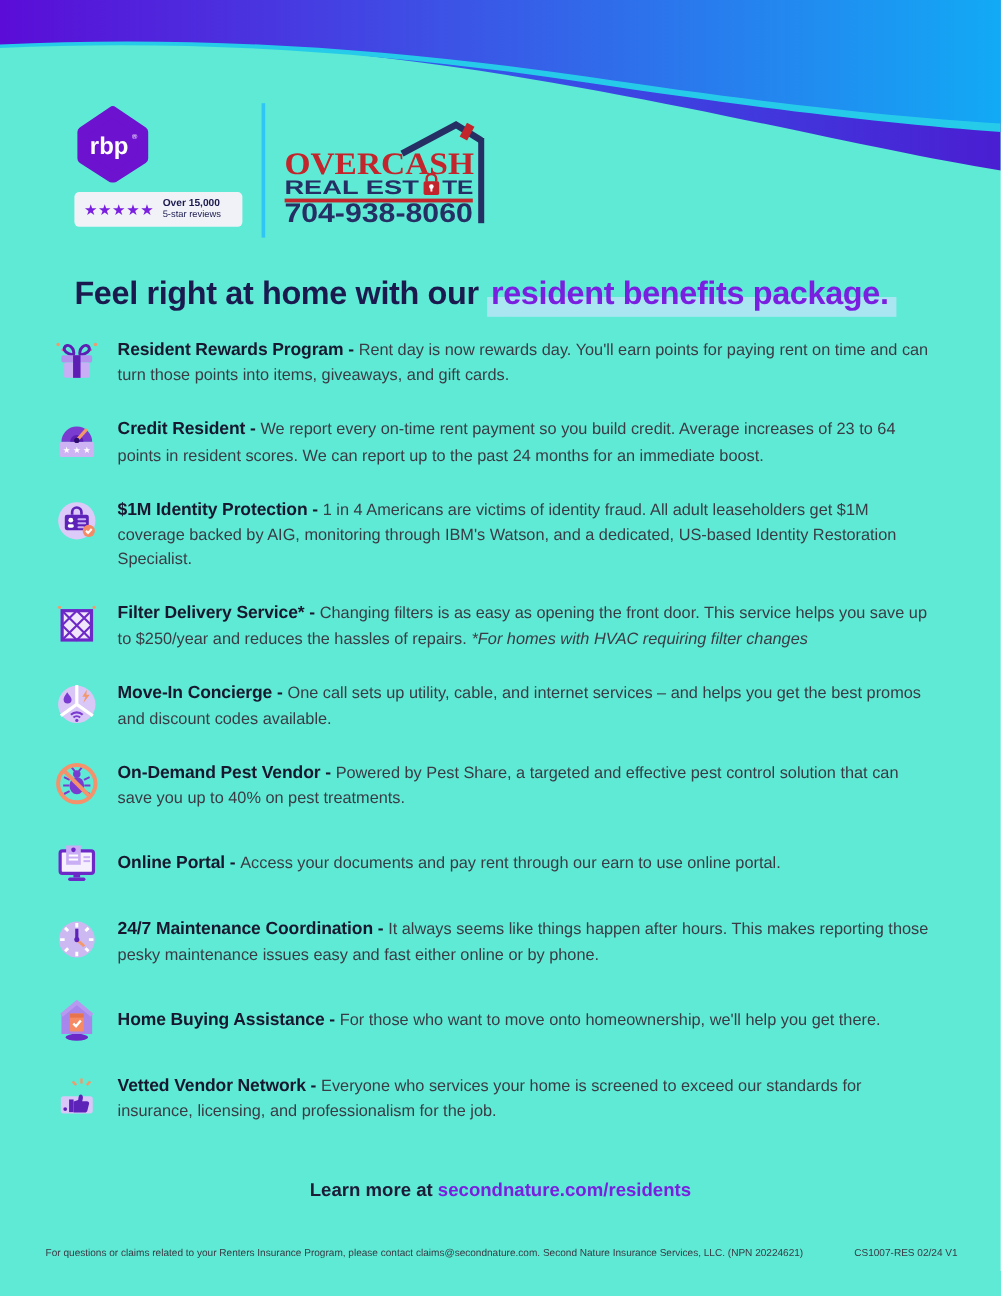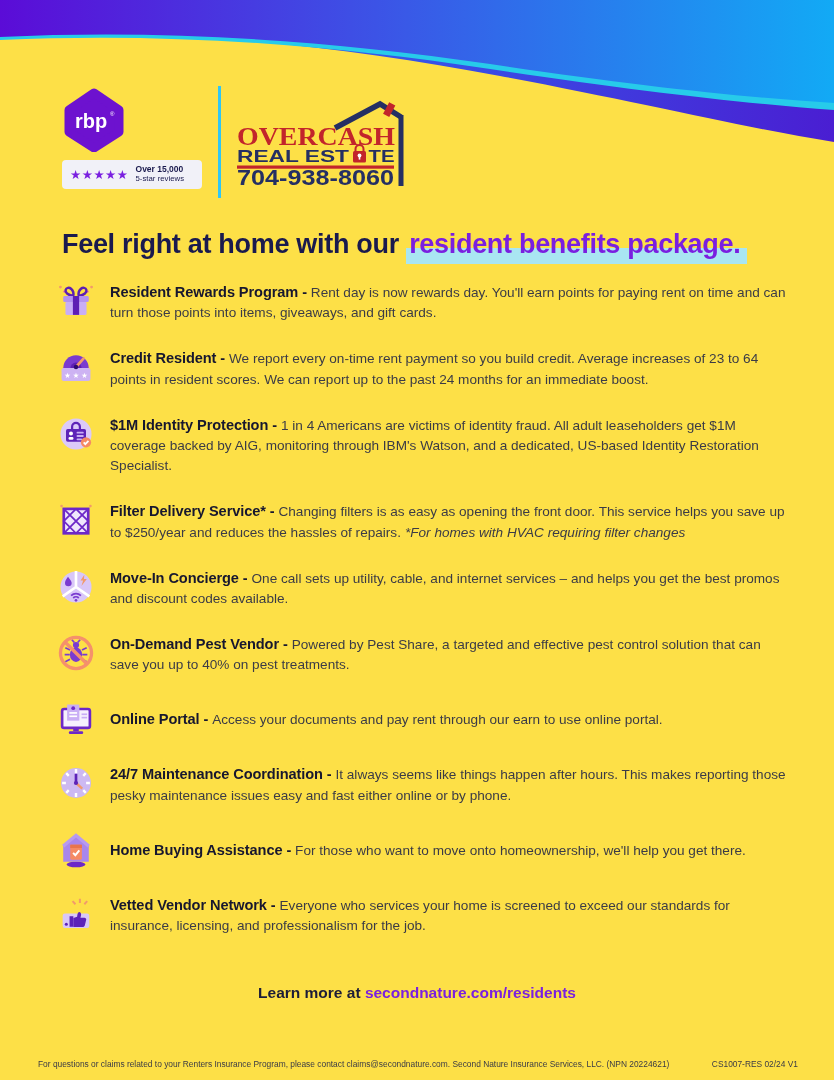--- a/index.html
+++ b/index.html
@@ -1,18 +1,18 @@
 <!DOCTYPE html>
 <html><head>
 <meta charset="utf-8">
 <style>
   * { margin:0; padding:0; box-sizing:border-box; }
   html,body { background:#ffffff; }
   body { font-family:"Liberation Sans","DejaVu Sans",sans-serif; }
-  .page { position:relative; width:834px; height:1080px; margin:0 auto; background:#fde047; overflow:hidden; }
+  .page { position:relative; width:834px; height:1080px; margin:0 auto; background:#5eead4; overflow:hidden; }
 
   
   .wave { position:absolute; top:0; left:0; width:834px; height:160px; display:block; }
 
   
   .rbp-svg { position:absolute; left:62px; top:88px; }
   .sn-text { position:absolute; left:133px; top:110px; line-height:1; }
   .sn-by { font-size:10px; font-weight:700; color:#23235a; vertical-align:top; margin-right:3px; }
   .sn-name { display:inline-block; text-align:left; }
   .sn-line { display:block; font-size:21px; font-weight:800; color:#181847; letter-spacing:-0.4px; line-height:0.92; }
@@ -28,34 +28,34 @@
   .logo-divider { position:absolute; left:218px; top:86px; width:2.5px; height:112px; background:#2fc6f5; }
   .overcash-svg { position:absolute; left:237px; top:94px; }
 
   
   .heading { position:absolute; left:62px; top:229px; font-size:27px; font-weight:600;
     color:#1a1a4e; letter-spacing:-0.3px; white-space:nowrap; }
   .heading .hl { color:#7a1fe0; font-weight:800;
     background:linear-gradient(transparent 54%, #a9e6f2 54%); padding:0 7px 5px 3px; }
 
   
-  .benefits { position:absolute; left:56px; top:281px; width:730px; }
+  .benefits { position:absolute; left:44px; top:281px; width:730px; }
   .benefit { display:flex; gap:14px; margin-bottom:24px; align-items:flex-start; }
   .benefit.single { align-items:center; }
   .benefit .bicon { flex:0 0 40px; height:40px; }
   .benefit p { font-size:13.6px; line-height:1.47; color:#3b3b46; margin-top:1px; }
   .benefit b { font-size:14.6px; font-weight:800; color:#17172f; letter-spacing:-0.1px; }
   .benefit .note { font-style:italic; margin-left:4px; }
 
   
   .learn-more { position:absolute; top:984px; left:0; width:100%; text-align:center;
     font-size:15.5px; color:#1c1c38; font-weight:600; }
   .learn-more .link { color:#7a1fe0; font-weight:800;text-align:right; }
   .fine-print { position:absolute; top:1039px; left:0; width:100%; display:flex;
-    justify-content:space-between; padding:0 36px 0 38px; font-size:8.4px; color:#3a3a45;margin-top:20px; }
+    justify-content:space-between; padding:0 36px 0 38px; font-size:8.4px; color:#3a3a45; }
 </style>
 </head>
 <body>
 
 <div class="page">
 
   <svg class="wave" viewBox="0 0 834 160" preserveAspectRatio="none">
     <defs>
       <linearGradient id="gMain" x1="0" y1="0" x2="1" y2="0">
         <stop offset="0" stop-color="#5b0cd7"></stop>

